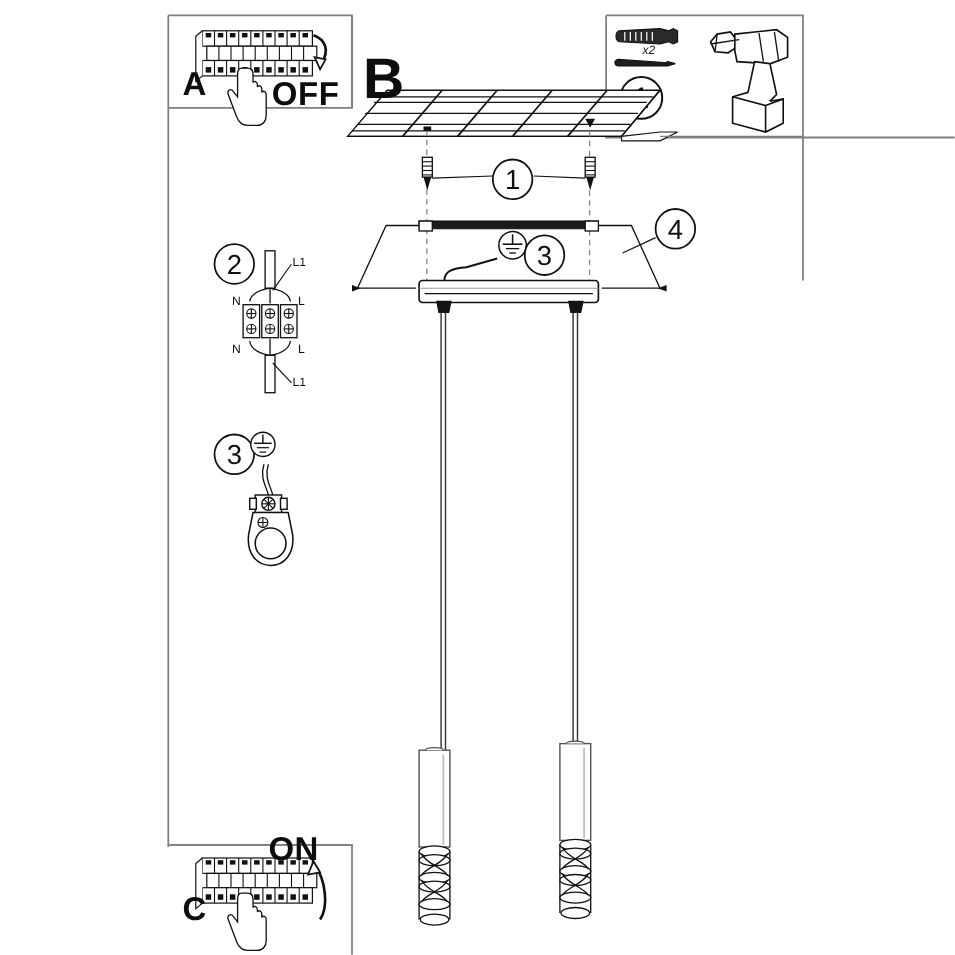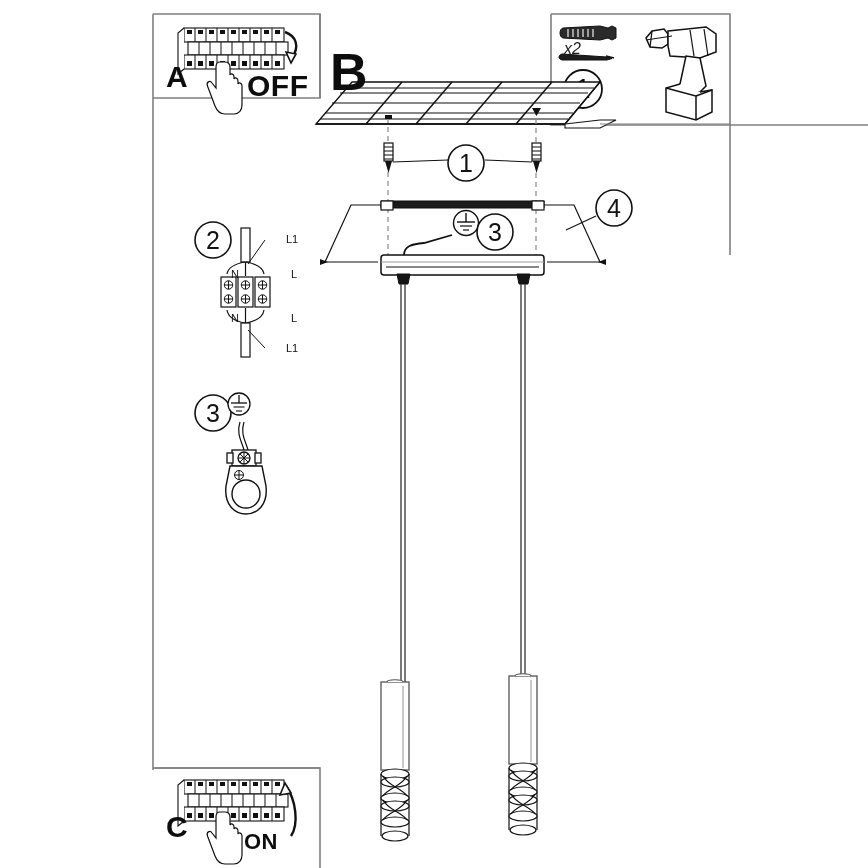--- a/index.html
+++ b/index.html
@@ -6,24 +6,24 @@
   body{width:868px;height:868px;position:relative;overflow:hidden;
        font-family:"Liberation Sans",sans-serif;color:#111;}
   .stage{position:absolute;inset:0;width:868px;height:868px;}
   .stage svg{position:absolute;left:0;top:0;}
   .lbl{position:absolute;font-family:"Liberation Sans",sans-serif;font-weight:bold;color:#0d0d0d;
        line-height:1;user-select:none;}
   .lbl-A{left:166px;top:62px;font-size:30px;}
   .lbl-C{left:166px;top:812px;font-size:30px;}
   .lbl-B{left:330px;top:46px;font-size:52px;}
   .lbl-off{left:247px;top:55px;font-size:30px;letter-spacing:.5px;margin-top:16px;}
-  .lbl-on{left:244px;top:831px;font-size:22px;letter-spacing:.5px;}
-  .lbl-x2{left:564px;top:41px;font-size:16px;font-weight:normal;font-style:italic;color:#222;}
+  .lbl-on{left:244px;top:758px;font-size:30px;letter-spacing:.5px;}
+  .lbl-x2{left:584px;top:41px;font-size:11px;font-weight:normal;font-style:italic;color:#222;}
   .wlbl{position:absolute;font-size:11px;font-weight:normal;color:#111;
-        font-family:"Liberation Sans",sans-serif;margin-left:20px;}
+        font-family:"Liberation Sans",sans-serif;}
 </style>
 </head>
 <body>
 
 <div class="stage">
 
 <svg width="868" height="868" viewBox="0 0 868 868">
   <defs>
     <g id="breakerBox">
 

